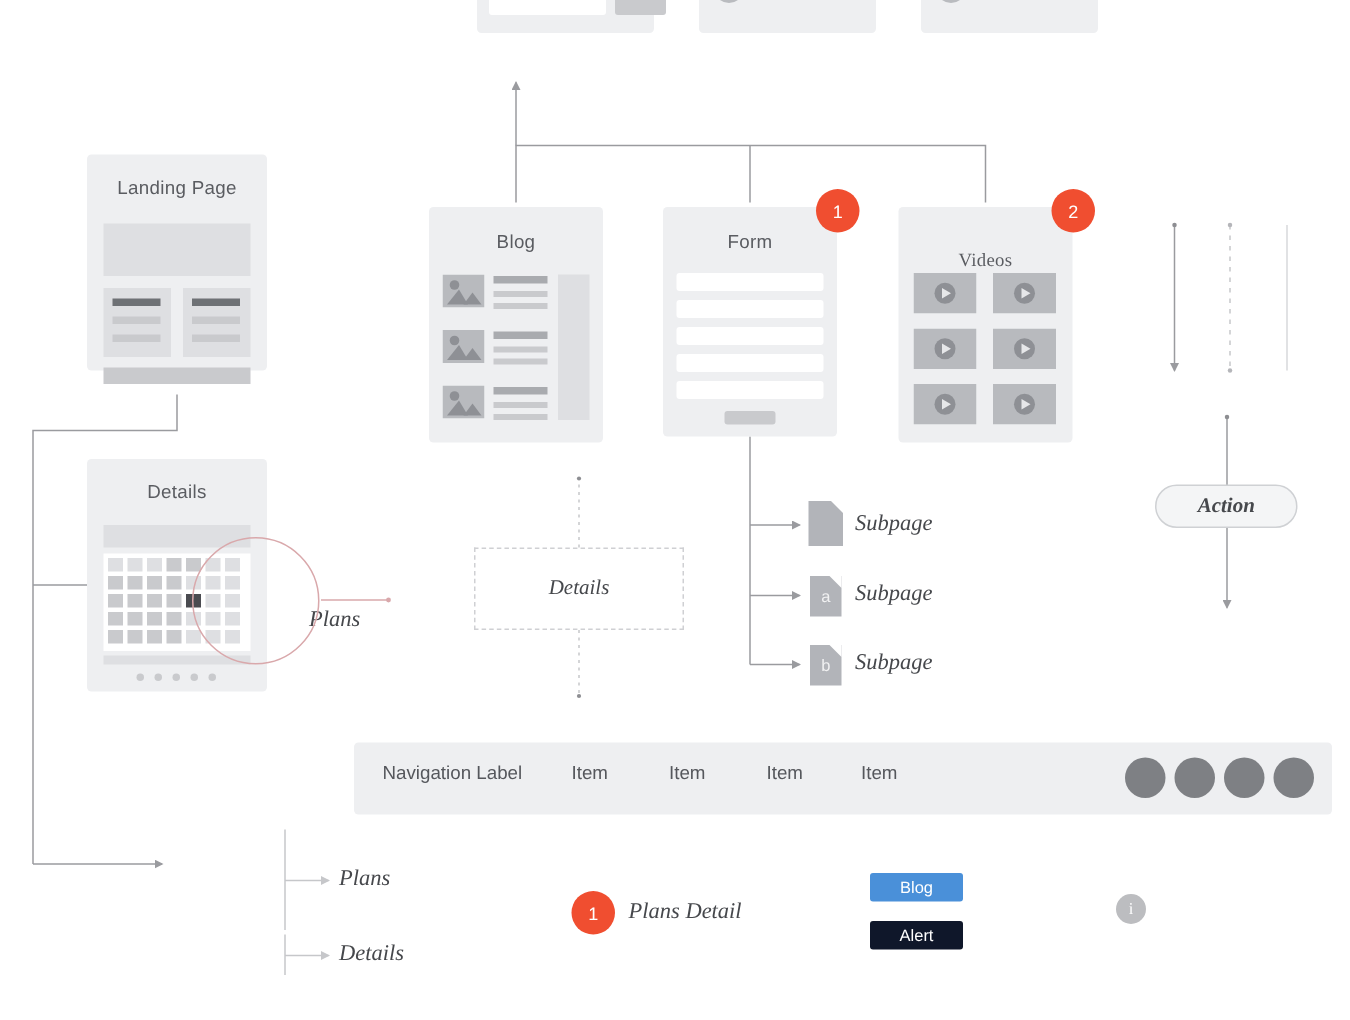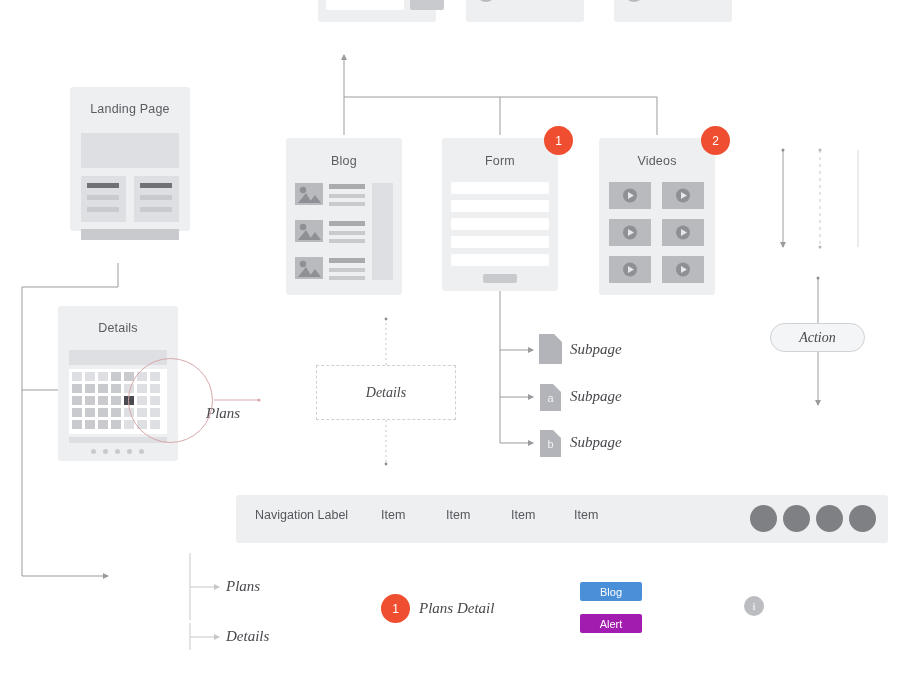--- a/index.html
+++ b/index.html
@@ -91,20 +91,21 @@
   }
 
   
   #action-pill {
     position:absolute;
     left:770px; top:323px; width:95px; height:29px;
     border:1px solid #cfd1d4; border-radius:15px;
     background:#f4f5f6;
     display:flex; align-items:center; justify-content:center;
     z-index:6;
+    font-weight:bold;
   }
   #action-pill span {
     font-family:"Liberation Serif", serif; font-style:italic;
     font-size:14px; color:#46484c;
   }
 
   
   #details-box {
     position:absolute;
     left:316px; top:365px; width:140px; height:55px;
@@ -232,21 +233,21 @@
   </div>
 
   <div class="widget" style="left:614px;top:-16px;width:118px;height:38px;">
     <svg width="22" height="22" viewBox="0 0 22 22" style="position:absolute;left:9px;top:-3px;">
       <circle cx="11" cy="11" r="10" fill="#b9bbbf"></circle>
       <path d="M7.2,7.2 L14.8,14.8 M14.8,7.2 L7.2,14.8" stroke="#ffffff" stroke-width="2.2" fill="none" stroke-linecap="round"></path>
     </svg>
 
   </div>
 
-  <div class="card" style="left:58px;top:87px;width:120px;height:144px;margin-left:12px;">
+  <div class="card" style="left:58px;top:103px;width:120px;height:144px;">
     <div class="card-title" style="top:15px;">Landing Page</div>
     <div class="blk-lt" style="left:11px;top:46px;width:98px;height:35px;"></div>
     <div class="blk-lt" style="left:11px;top:89px;width:45px;height:46px;"></div>
     <div class="blk-dk" style="left:17px;top:96px;width:32px;height:5px;"></div>
     <div class="blk" style="left:17px;top:108px;width:32px;height:5px;"></div>
     <div class="blk" style="left:17px;top:120px;width:32px;height:5px;"></div>
     <div class="blk-lt" style="left:64px;top:89px;width:45px;height:46px;"></div>
     <div class="blk-dk" style="left:70px;top:96px;width:32px;height:5px;"></div>
     <div class="blk" style="left:70px;top:108px;width:32px;height:5px;"></div>
     <div class="blk" style="left:70px;top:120px;width:32px;height:5px;"></div>
@@ -357,21 +358,21 @@
       </svg>
       <div class="blk-md" style="left:43px;top:120px;width:36px;height:5px;"></div>
       <div class="blk" style="left:43px;top:130px;width:36px;height:4px;"></div>
       <div class="blk" style="left:43px;top:138px;width:36px;height:4px;"></div>
     </div>
     <div class="blk-lt" style="left:86px;top:45px;width:21px;height:97px;"></div>
   </div>
   <div class="badge" style="left:544px;top:126px;">1</div>
 
   <div class="card" style="left:599px;top:138px;width:116px;height:157px;">
-    <div class="card-title" style="top:16px;">Videos</div>
+    <div class="card-title" style="top:28px;font-family:Liberation Serif, serif;">Videos</div>
     <svg width="42" height="27" viewBox="0 0 42 27" style="position:absolute;left:10px;top:44px;">
       <rect width="42" height="27" fill="#b8babe"></rect>
       <circle cx="21" cy="13.5" r="7" fill="#8e9095"></circle>
       <path d="M19,10 L25,13.5 L19,17 Z" fill="#e6e7e9"></path>
     </svg>
     <svg width="42" height="27" viewBox="0 0 42 27" style="position:absolute;left:63px;top:44px;">
       <rect width="42" height="27" fill="#b8babe"></rect>
       <circle cx="21" cy="13.5" r="7" fill="#8e9095"></circle>
       <path d="M19,10 L25,13.5 L19,17 Z" fill="#e6e7e9"></path>
     </svg>
@@ -436,17 +437,17 @@
     <div class="nav-dot" style="left:514px;"></div>
     <div class="nav-dot" style="left:547px;"></div>
     <div class="nav-dot" style="left:580px;"></div>
     <div class="nav-dot" style="left:613px;"></div>
   </div>
 
   <div class="badge" style="left:381px;top:594px;">1</div>
   <div class="serif" style="left:419px;top:600px;">Plans Detail</div>
 
   <div class="btn-legend" style="left:580px;top:582px;background:#4a90d9;">Blog</div>
-  <div class="btn-legend" style="left:580px;top:614px;background:#a21caf;">Alert</div>
+  <div class="btn-legend" style="left:580px;top:614px;background:#0f172a;">Alert</div>
 
   <div class="info-circle" style="left:744px;top:596px;">i</div>
 
 </div>
 
 </body></html>

